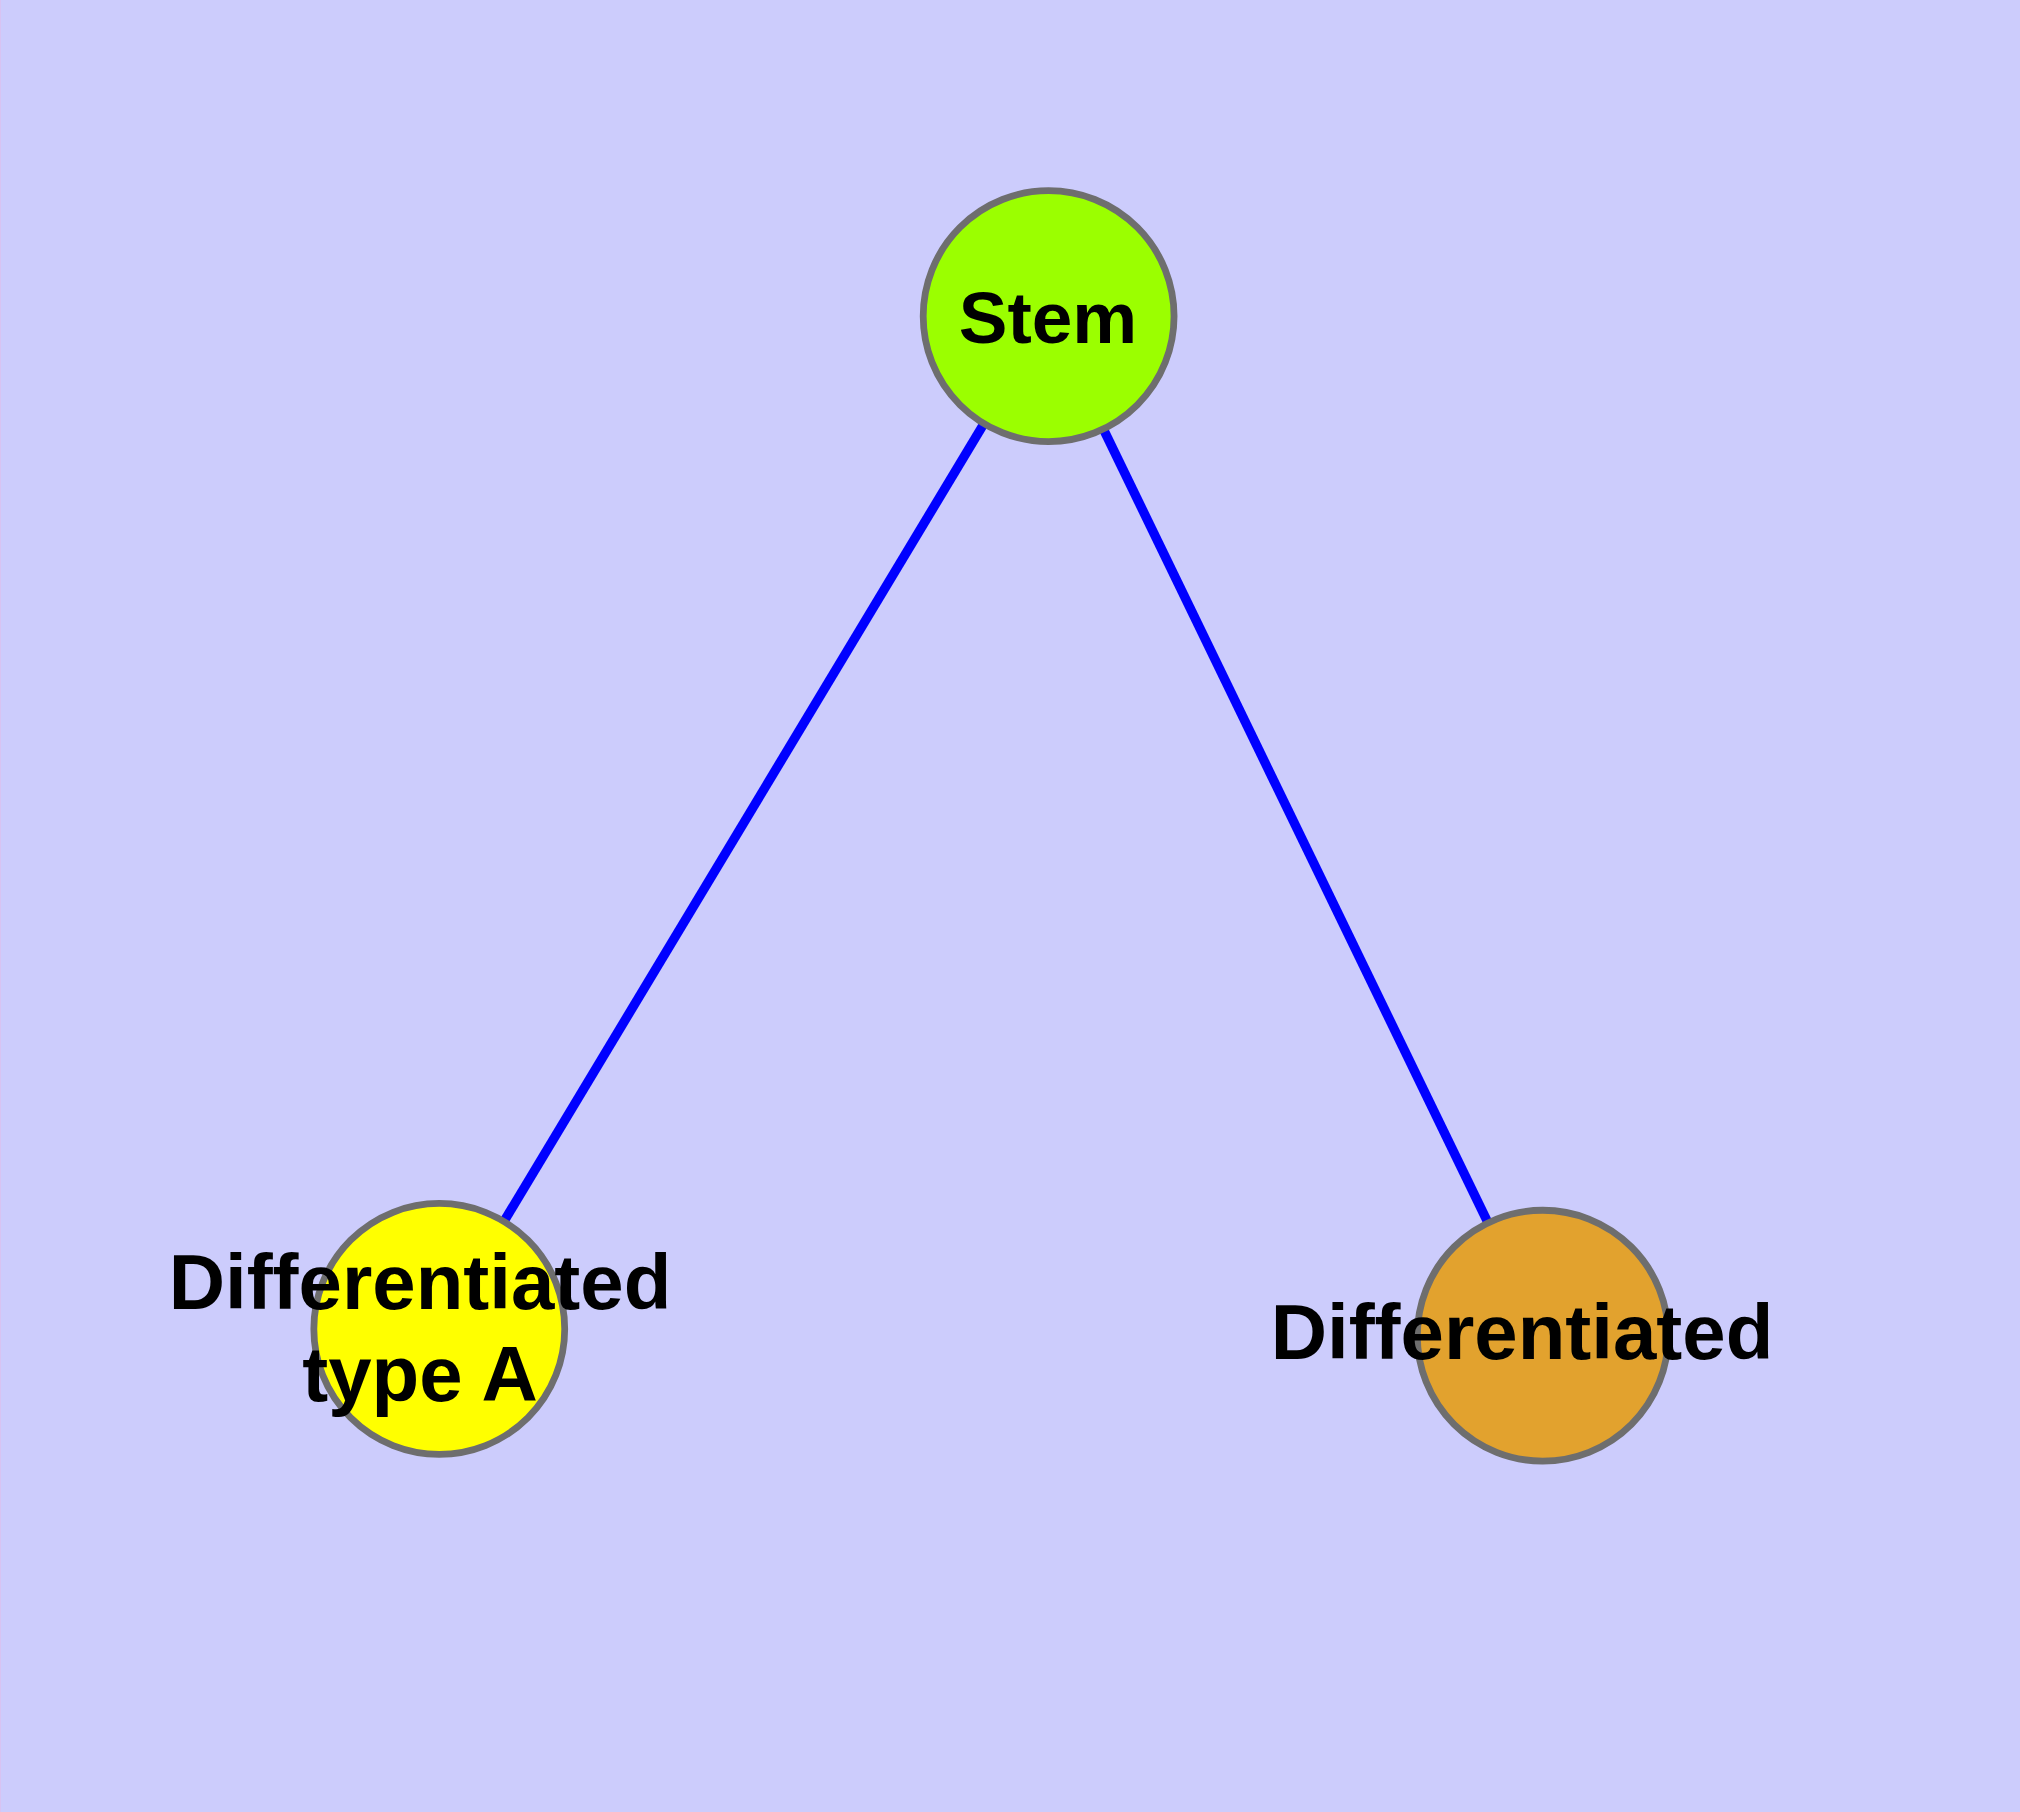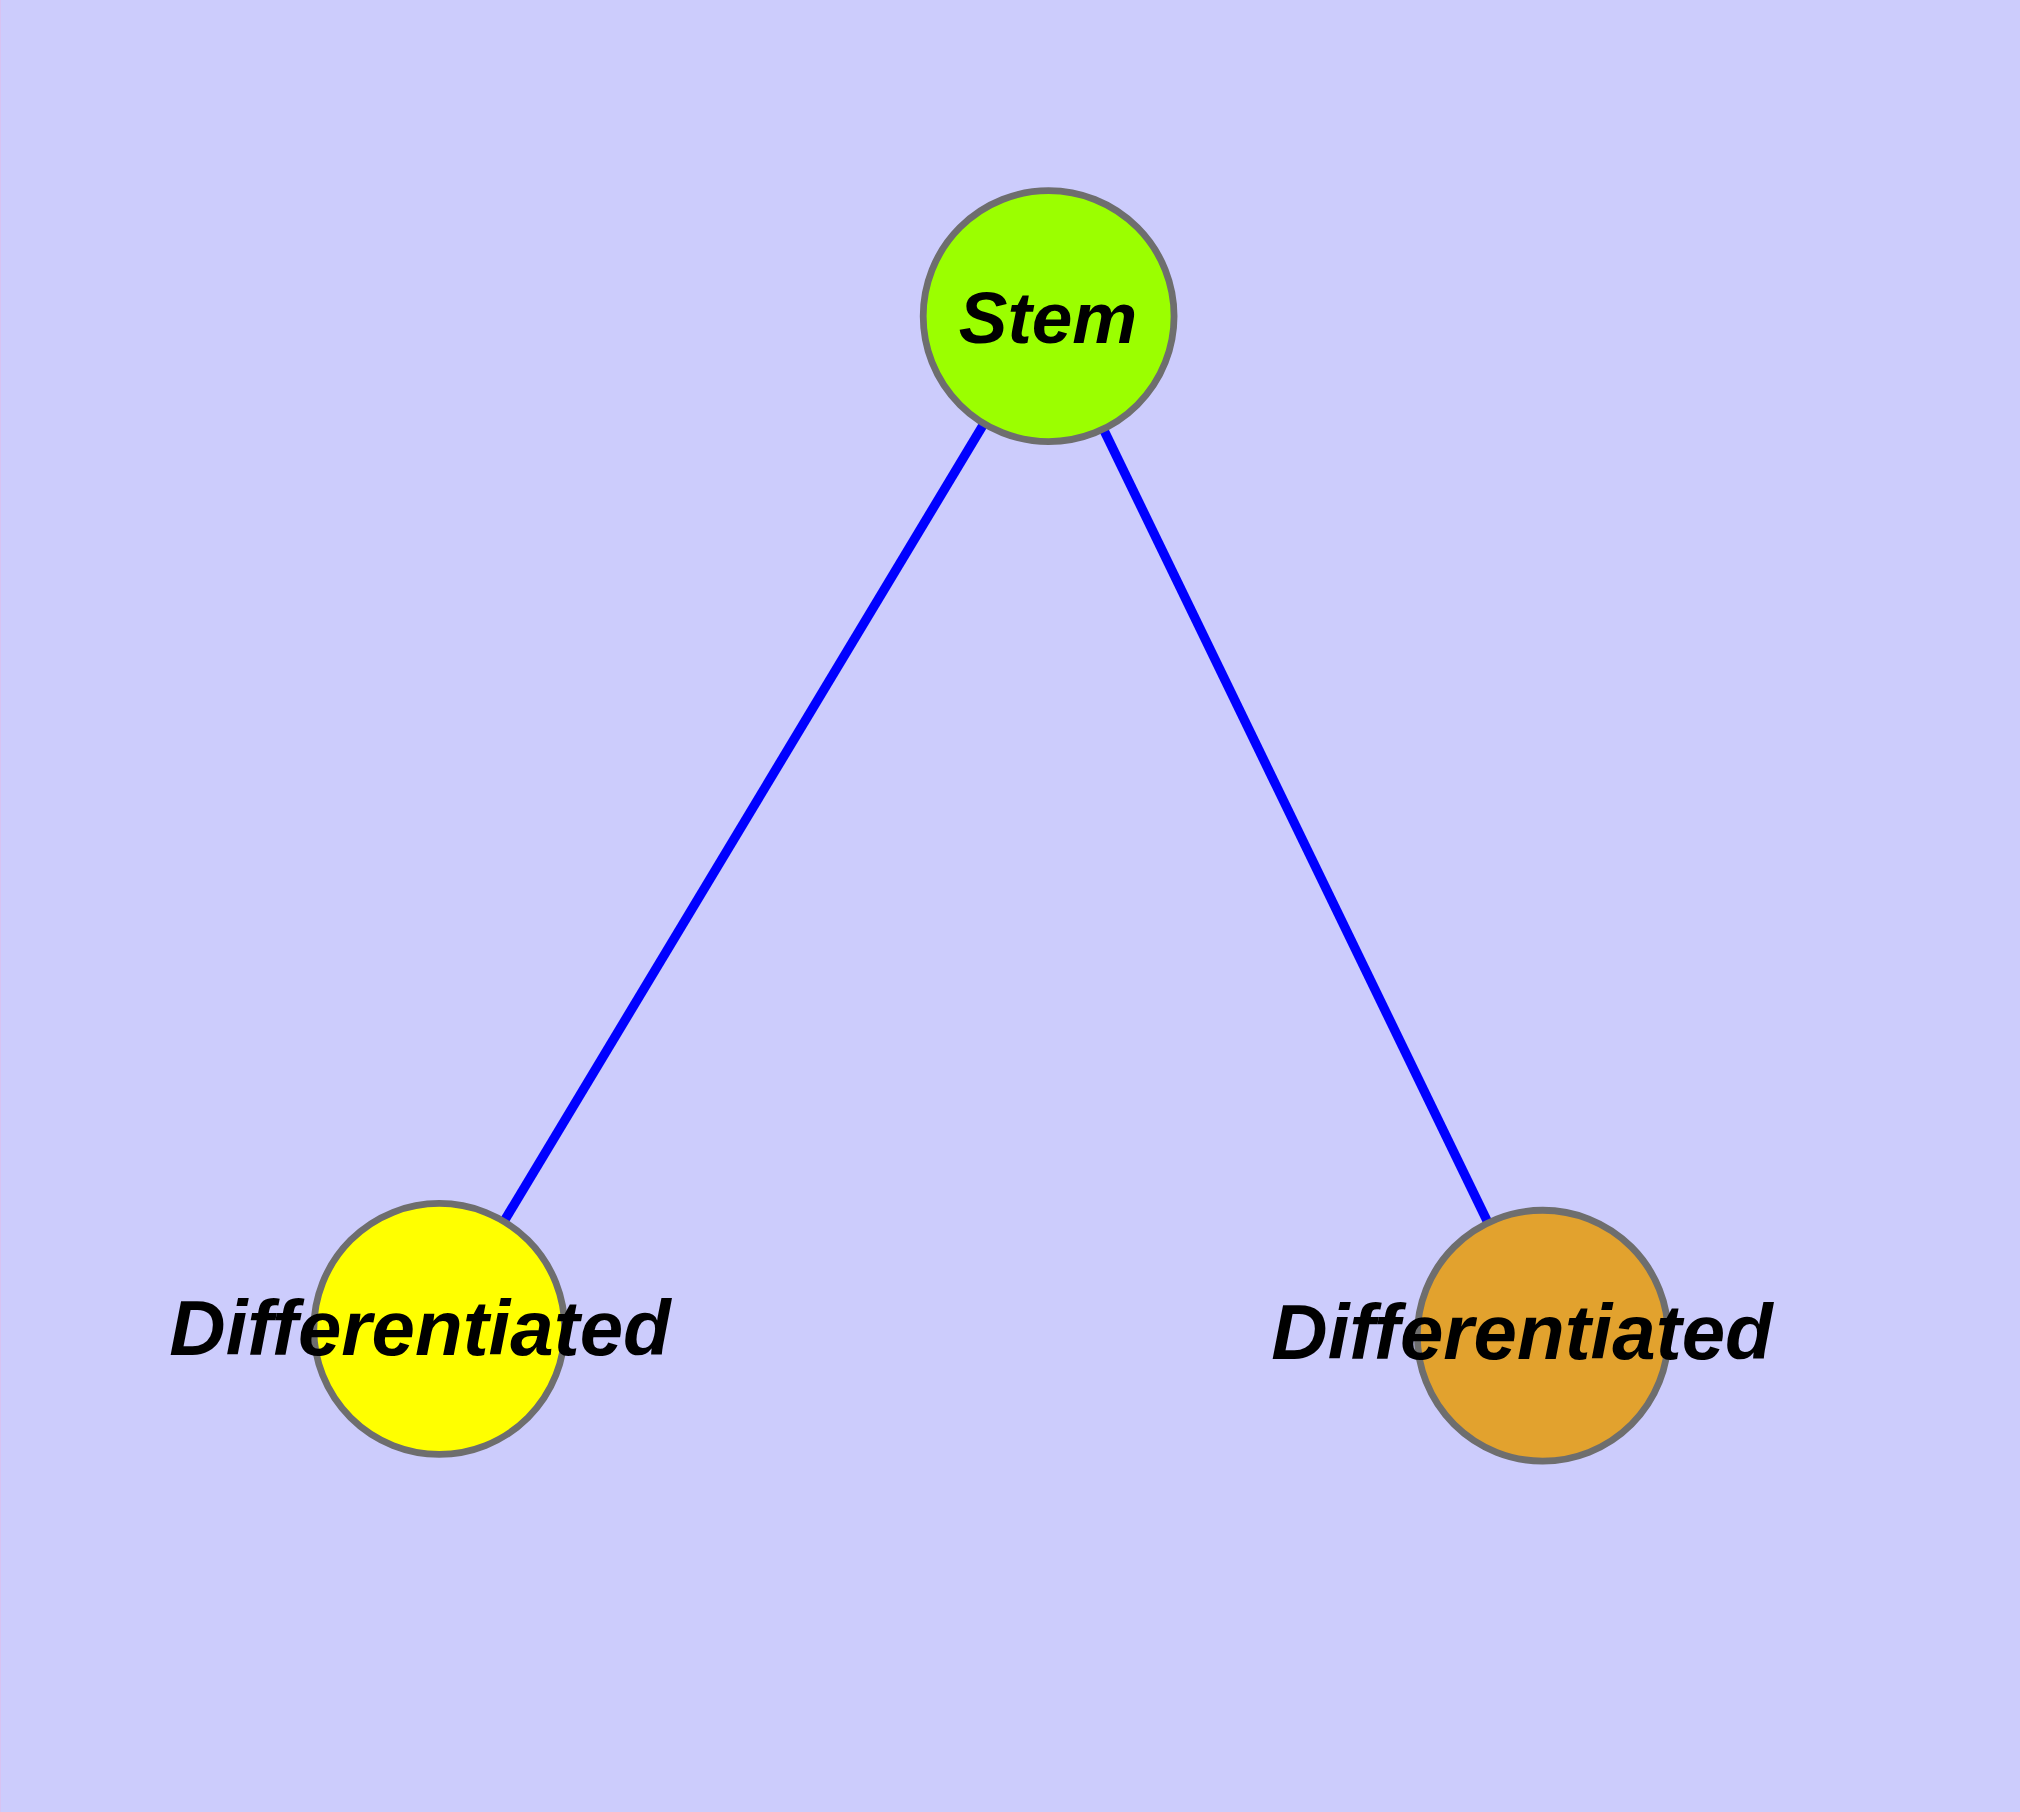--- a/index.html
+++ b/index.html
@@ -37,35 +37,35 @@
   .node-label.stem {
     font-size: 73px;
   }
   .node-label.leaf {
     font-size: 78px;
   }
 </style>
 </head>
 <body style="background: rgb(204, 204, 252);">
 
-<div id="stage" style="width: 2021px; height: 1812px; background: #f9a8d4; font-style: italic;">
+<div id="stage" style="width: 2021px; height: 1812px; background: #f9a8d4;">
 
   <svg id="graph-canvas" viewBox="0 0 2384 2138" xmlns="http://www.w3.org/2000/svg" style="width: 2021px; height: 1812px;">
     <rect id="bg-rect" x="0" y="0" width="2384" height="2138" fill="#ccccfc"></rect>
     <g id="edge-layer">
         <line x1="1237" y1="373" x2="518" y2="1568" stroke="#0000ff" stroke-width="11" stroke-linecap="butt"></line>
         <line x1="1237" y1="373" x2="1820" y2="1576" stroke="#0000ff" stroke-width="11" stroke-linecap="butt"></line>
       </g>
     <g id="node-layer">
         <circle cx="1237" cy="373" r="148" fill="#9bff00" stroke="#6e6e6e" stroke-width="8"></circle>
         <circle cx="518" cy="1568" r="148" fill="#ffff00" stroke="#6e6e6e" stroke-width="8"></circle>
         <circle cx="1820" cy="1576" r="148" fill="#e2a22e" stroke="#6e6e6e" stroke-width="8"></circle>
       </g>
   </svg>
 
   <div id="label-layer">
       <div class="node-label stem" style="left: 1048px; top: 318px; font-size: 73px; color: rgb(0, 0, 0);"><div>Stem</div></div>
-      <div class="node-label leaf" style="left: 420px; top: 1328px; font-size: 78px; color: rgb(0, 0, 0);"><div>Differentiated</div></div>
+      <div class="node-label leaf" style="left: 420px; top: 1328px; font-size: 78px; color: rgb(0, 0, 0);"><div>Differentiated</div><div>type A</div></div>
       <div class="node-label leaf" style="left: 1522px; top: 1332px; font-size: 78px; color: rgb(0, 0, 0);"><div>Differentiated</div></div>
     </div>
 
 </div>
 
 
 </body></html>

